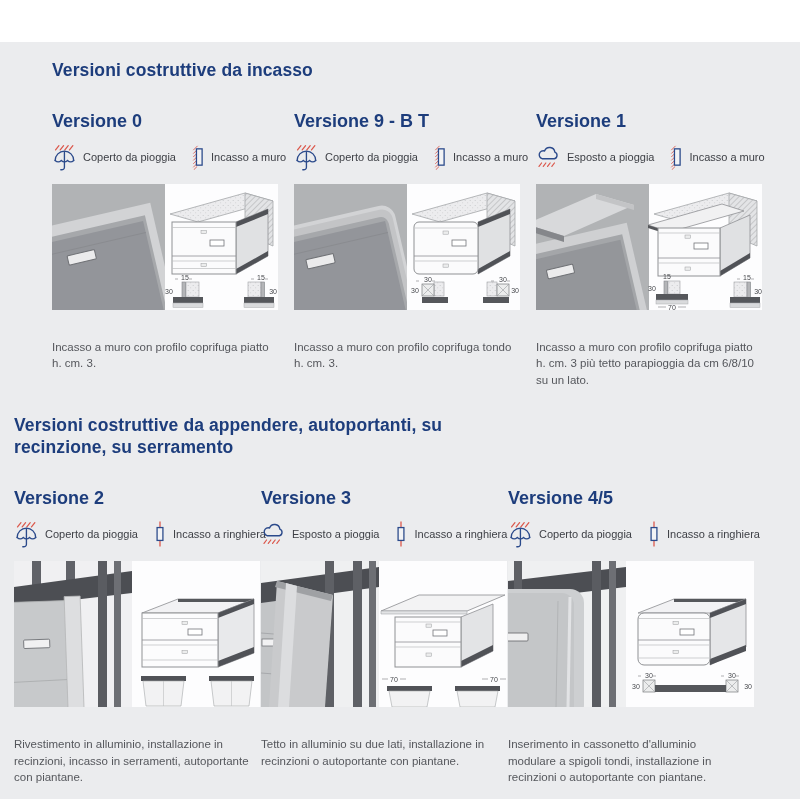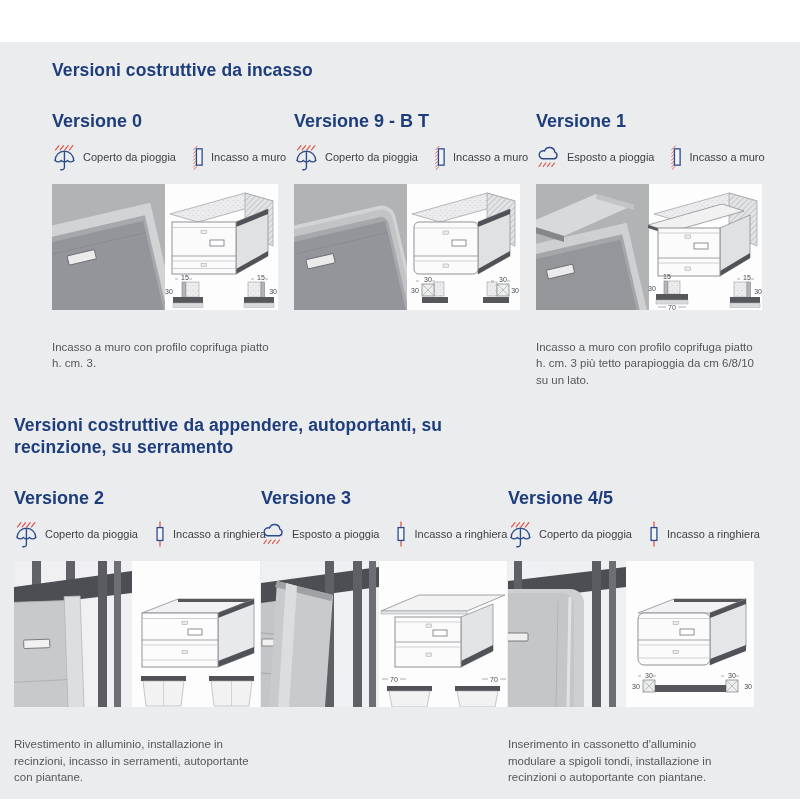--- a/index.html
+++ b/index.html
@@ -216,20 +216,21 @@
                 <rect x="203" y="100" width="12" height="12" fill="#eceded" stroke="#77797d" stroke-width="0.7"></rect>
                 <path d="M203 100 L215 112 M215 100 L203 112" stroke="#9a9ca0" stroke-width="0.6"></path>
                 <rect x="189" y="113" width="26" height="6" fill="#55575b"></rect>
                 <path class="dimline" d="M200 97 h-3 m16 0 h3"></path>
                 <text x="209" y="98" class="dim" text-anchor="middle">30</text>
                 <text x="225" y="109" class="dim" text-anchor="end">30</text>
               </g>
             </g>
           </svg>
         </div>
+        <p class="caption">Incasso a muro con profilo coprifuga tondo h. cm. 3.</p>
       </div>
 
       <div class="vcol">
         <h3 class="v-name">Versione 1</h3>
         <div class="legend-row">
           <span class="legend">
             <svg class="licon" width="24" height="24">
                 <use href="#i-cloud"></use>
               </svg>
             <span class="legend-label">Esposto a pioggia</span>
@@ -425,20 +426,21 @@
                 <rect x="126" y="125" width="45" height="5" fill="#505257"></rect>
                 <polygon points="128,130 169,130 166,146 131,146" fill="#f2f2f3" stroke="#a5a7aa" stroke-width="0.6"></polygon>
               </g>
               <g>
                 <rect x="194" y="125" width="45" height="5" fill="#505257"></rect>
                 <polygon points="196,130 237,130 234,146 199,146" fill="#f2f2f3" stroke="#a5a7aa" stroke-width="0.6"></polygon>
               </g>
             </g>
           </svg>
         </div>
+        <p class="caption">Tetto in alluminio su due lati, installazione in recinzioni o autoportante con piantane.</p>
       </div>
 
       <div class="vcol">
         <h3 class="v-name">Versione 4/5</h3>
         <div class="legend-row">
           <span class="legend">
             <svg class="licon" width="24" height="27">
                 <use href="#i-umbrella"></use>
               </svg>
             <span class="legend-label">Coperto da pioggia</span>

